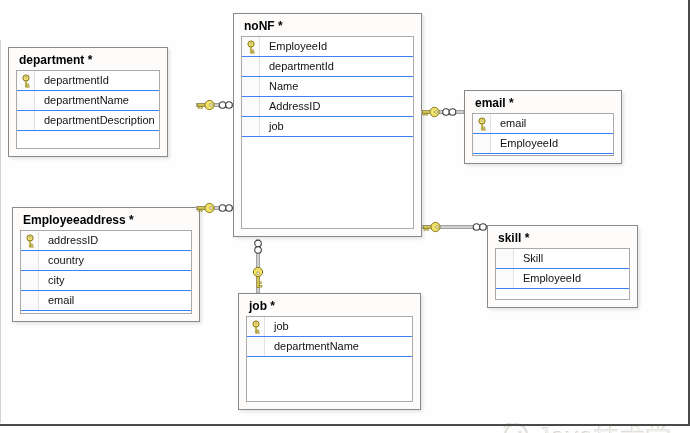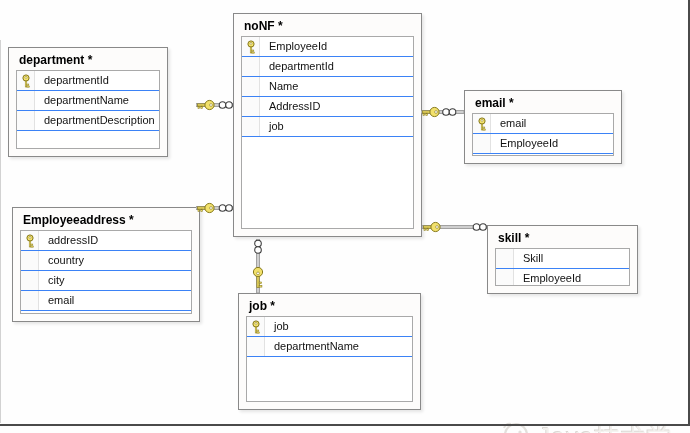--- a/index.html
+++ b/index.html
@@ -154,21 +154,21 @@
         <span class="sel"></span>
         <span class="lbl">city</span>
       </div>
       <div class="row">
         <span class="sel"></span>
         <span class="lbl">email</span>
       </div>
     </div>
   </div>
 
-  <div class="tbl" style="left:487px; top:225px; width:151px; height:69px;">
+  <div class="tbl" style="left:487px; top:225px; width:151px; height:83px;">
     <div class="tbl-title">skill *</div>
     <div class="tbl-grid">
       <div class="row">
         <span class="sel"></span>
         <span class="lbl">Skill</span>
       </div>
       <div class="row">
         <span class="sel"></span>
         <span class="lbl">EmployeeId</span>
       </div>

